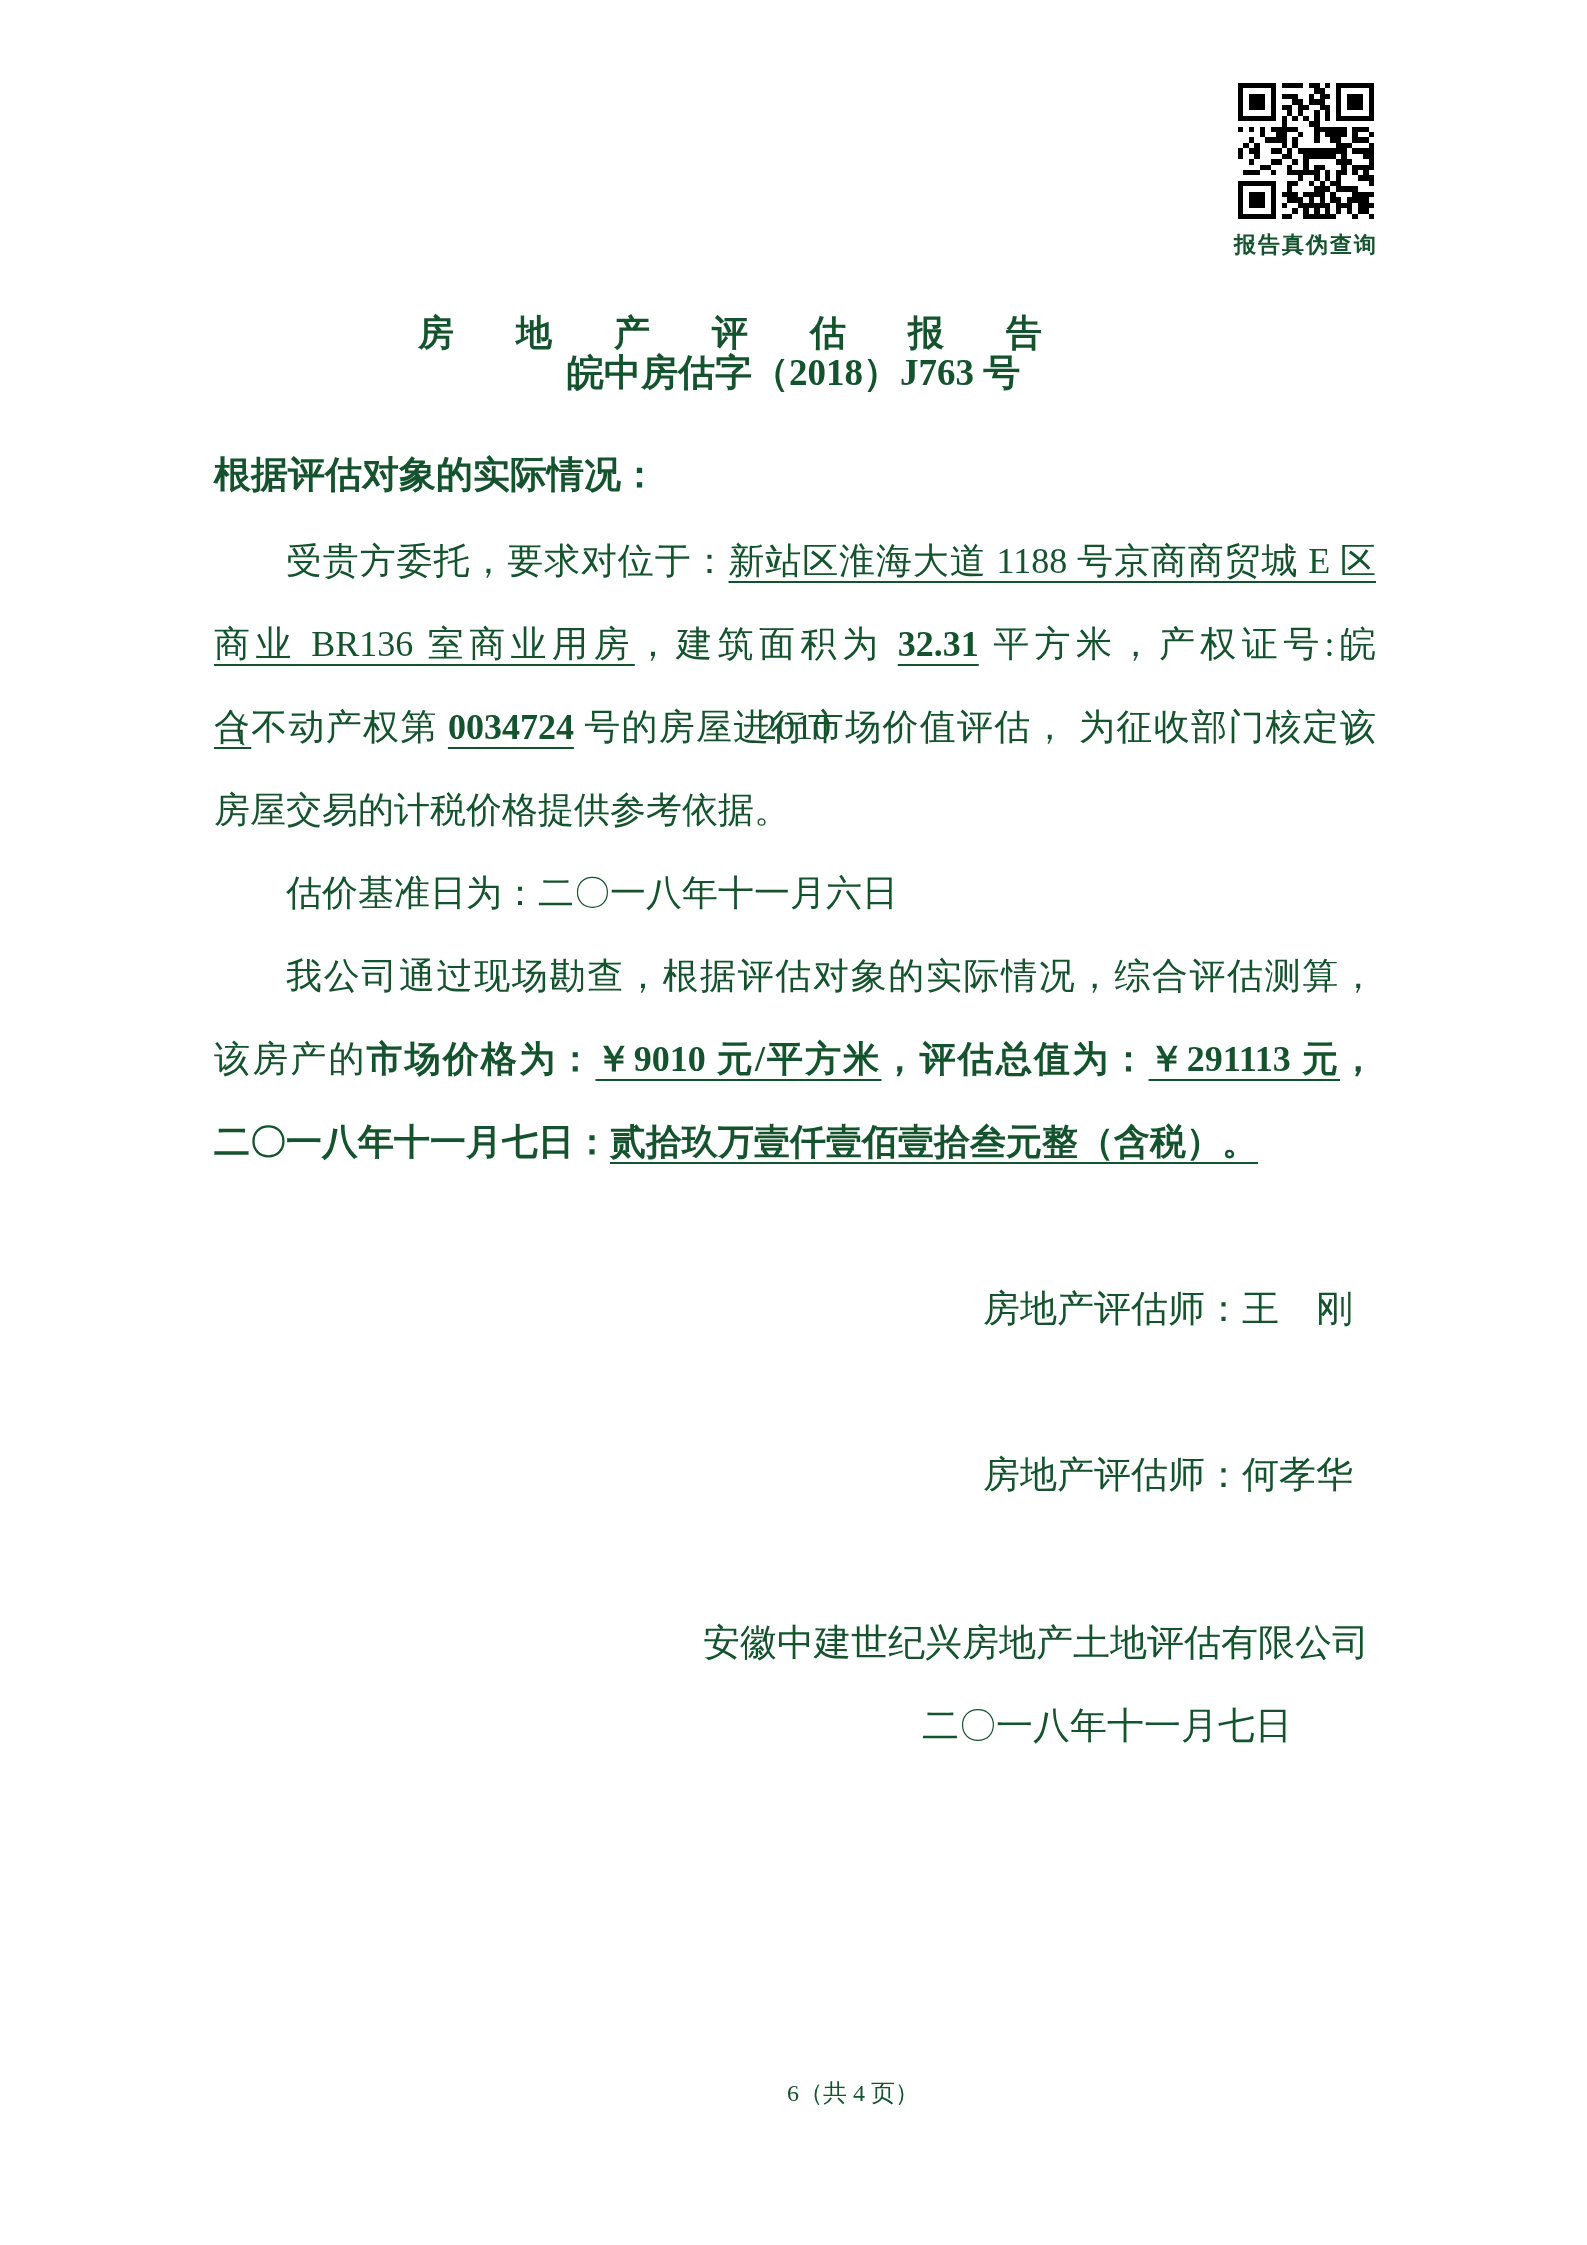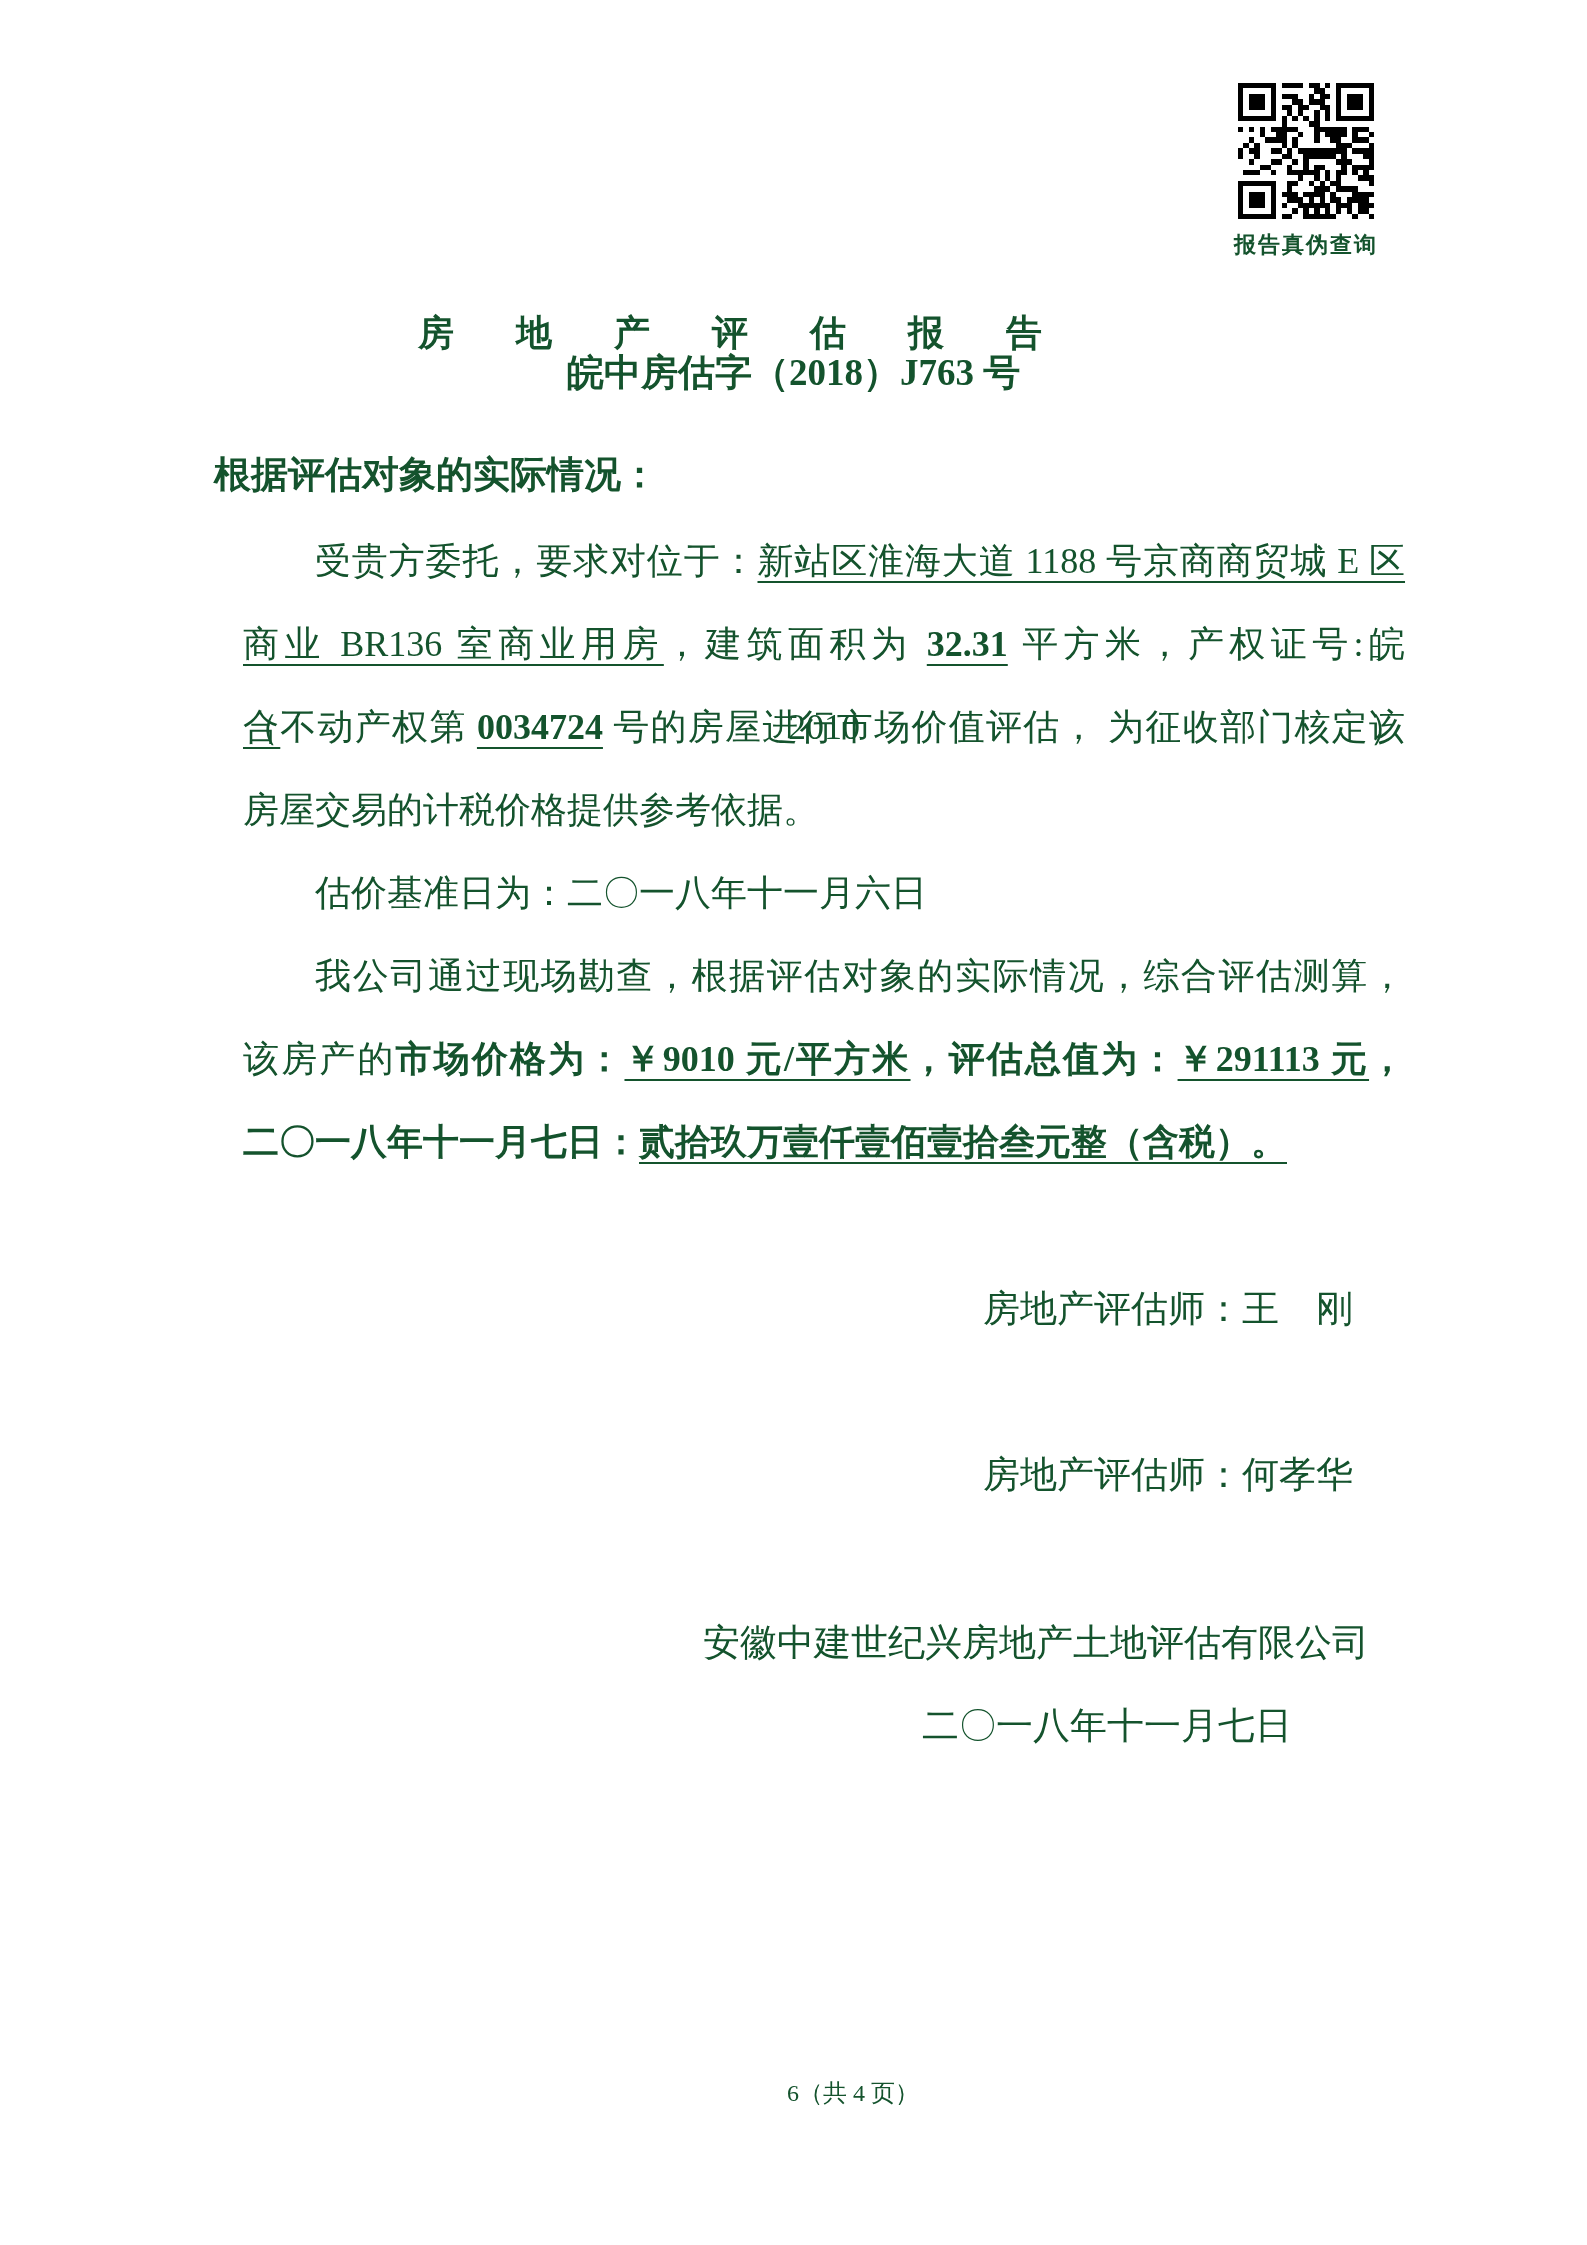--- a/index.html
+++ b/index.html
@@ -28,21 +28,21 @@
   }
   .doc-number{
     position:absolute;left:0;top:352px;width:100%;
     font-size:37px;font-weight:bold;text-align:center;line-height:42px;
   }
   .addressee{
     position:absolute;left:214px;top:454px;
     font-size:37px;font-weight:bold;line-height:42px;
   }
   
-  .body-text{position:absolute;left:214px;top:520px;width:1162px;font-size:36px;margin-left:29px;}
+  .body-text{position:absolute;left:214px;top:520px;width:1162px;font-size:36px;}
   .body-line{height:83px;line-height:83px;white-space:nowrap;}
   .body-line.justify{white-space:normal;text-align:justify;text-align-last:justify;}
   .body-line.indent{text-indent:72px;}
   .b{font-weight:bold;}
   .u{text-decoration:underline;text-underline-offset:8px;text-decoration-thickness:2px;}
   
   .sig1{position:absolute;left:983px;top:1288px;font-size:37px;line-height:42px;white-space:nowrap;}
   .sig2{position:absolute;left:983px;top:1454px;font-size:37px;line-height:42px;white-space:nowrap;}
   .company{position:absolute;left:703px;top:1622px;font-size:37px;line-height:42px;white-space:nowrap;}
   .sign-date{position:absolute;left:922px;top:1705px;font-size:37px;line-height:42px;white-space:nowrap;}

